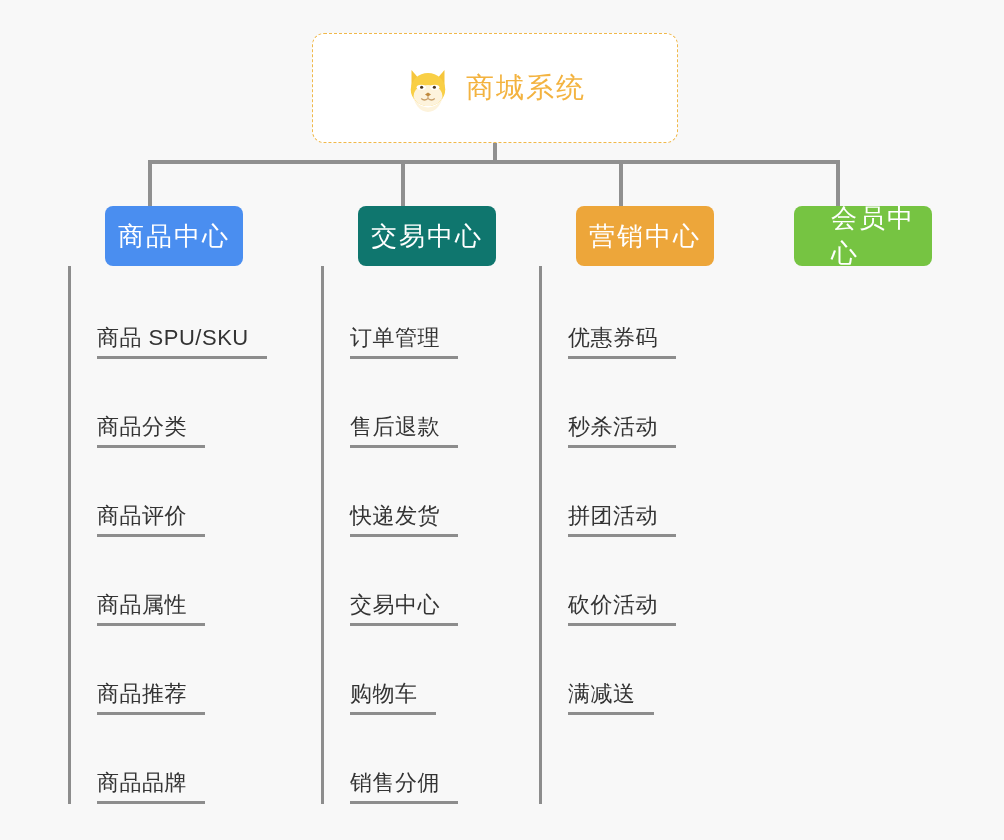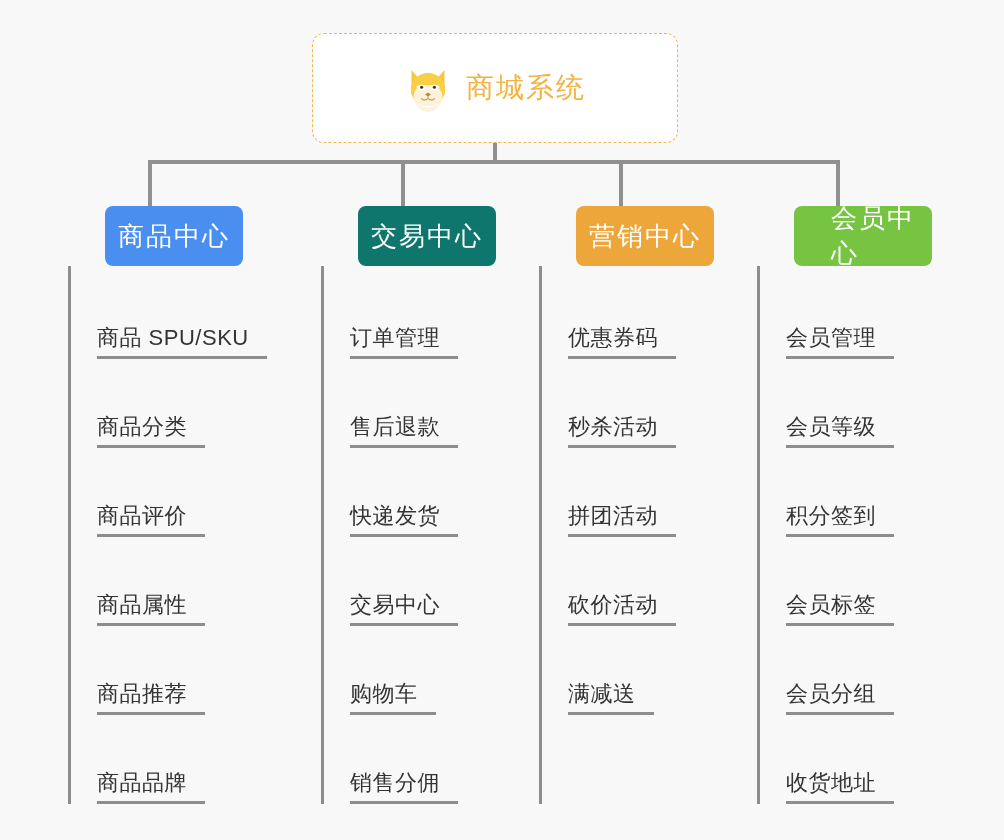--- a/index.html
+++ b/index.html
@@ -233,36 +233,15 @@
       <div class="leaf-item">
           <span class="leaf-label">满减送</span>
         </div>
     </div>
   </div>
 
   <div class="column" style="left:746px;">
     <div class="cat-box" style="background: rgb(118, 196, 66); padding-left: 37px;">
       <span>会员中心</span>
     </div>
-    <div class="leaf-list">
-      <div class="leaf-spine" style="height: 538px;"></div>
-      <div class="leaf-item">
-          <span class="leaf-label">会员管理</span>
-        </div>
-      <div class="leaf-item">
-          <span class="leaf-label">会员等级</span>
-        </div>
-      <div class="leaf-item">
-          <span class="leaf-label">积分签到</span>
-        </div>
-      <div class="leaf-item">
-          <span class="leaf-label">会员标签</span>
-        </div>
-      <div class="leaf-item">
-          <span class="leaf-label">会员分组</span>
-        </div>
-      <div class="leaf-item">
-          <span class="leaf-label">收货地址</span>
-        </div>
-    </div>
   </div>
 
 </div>
 
 </body></html>

